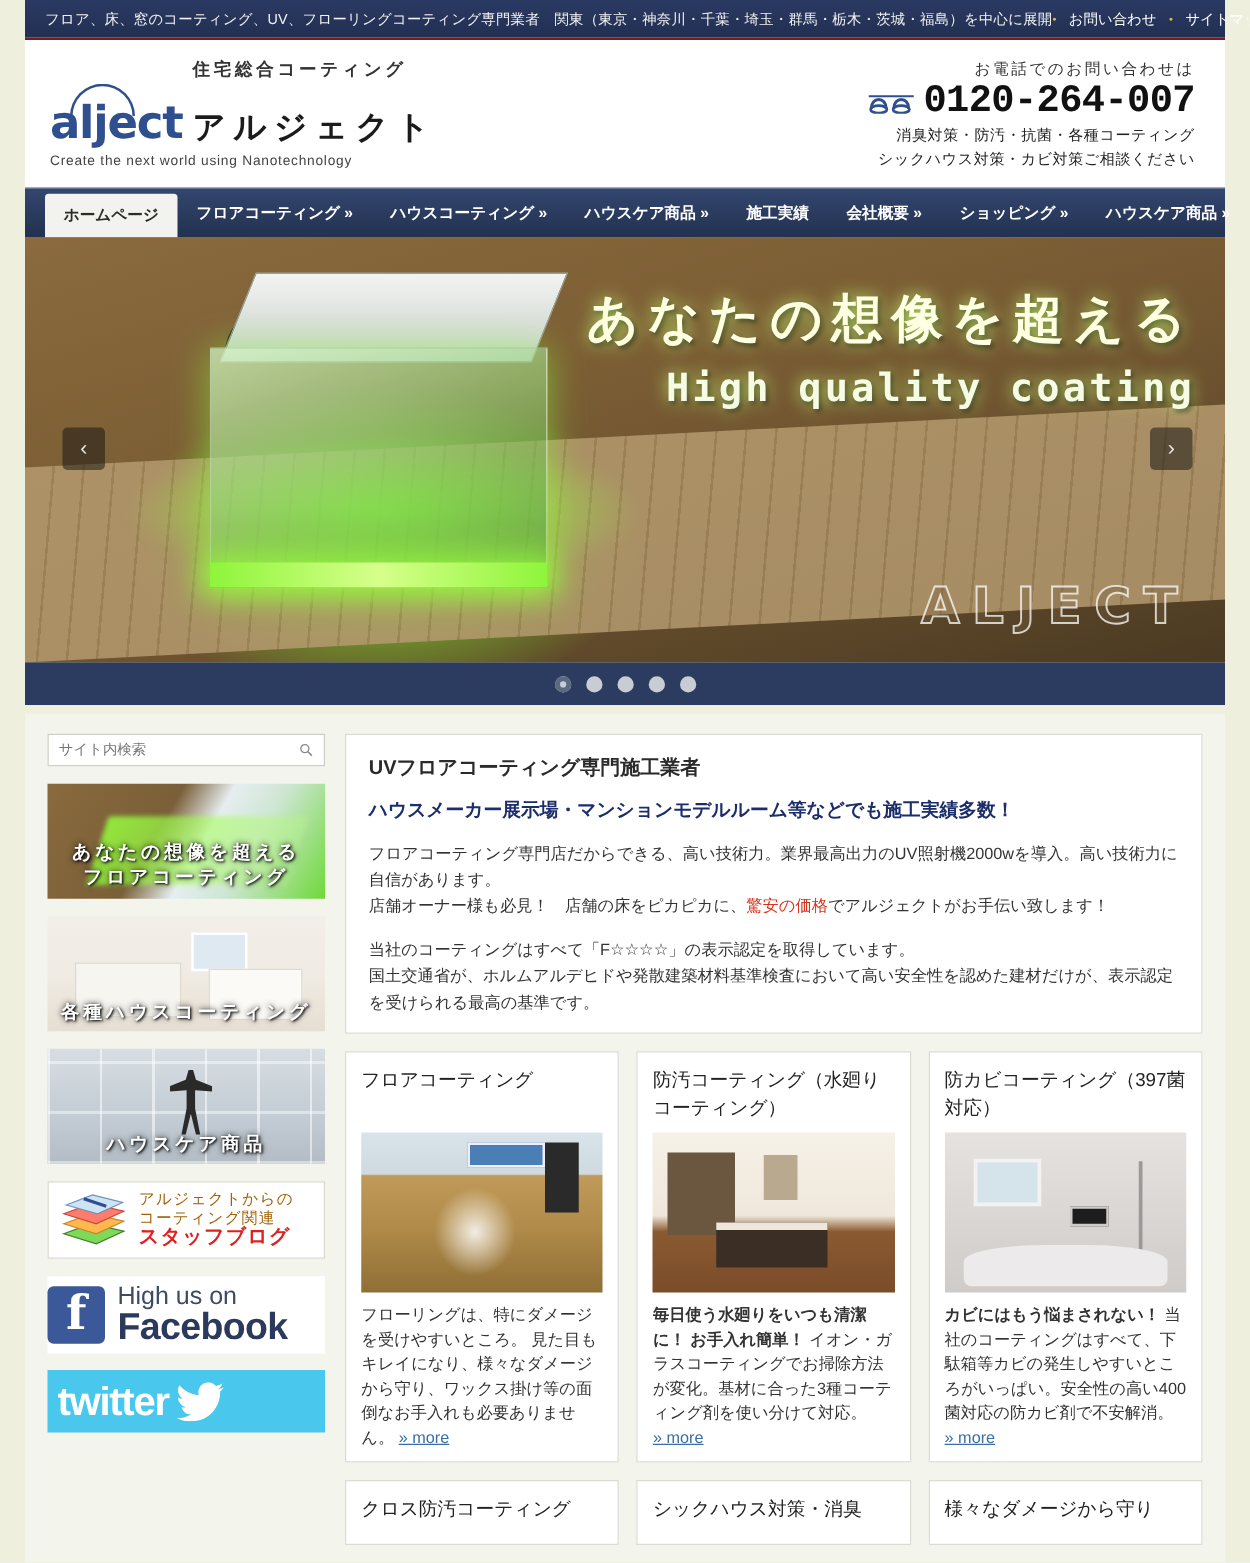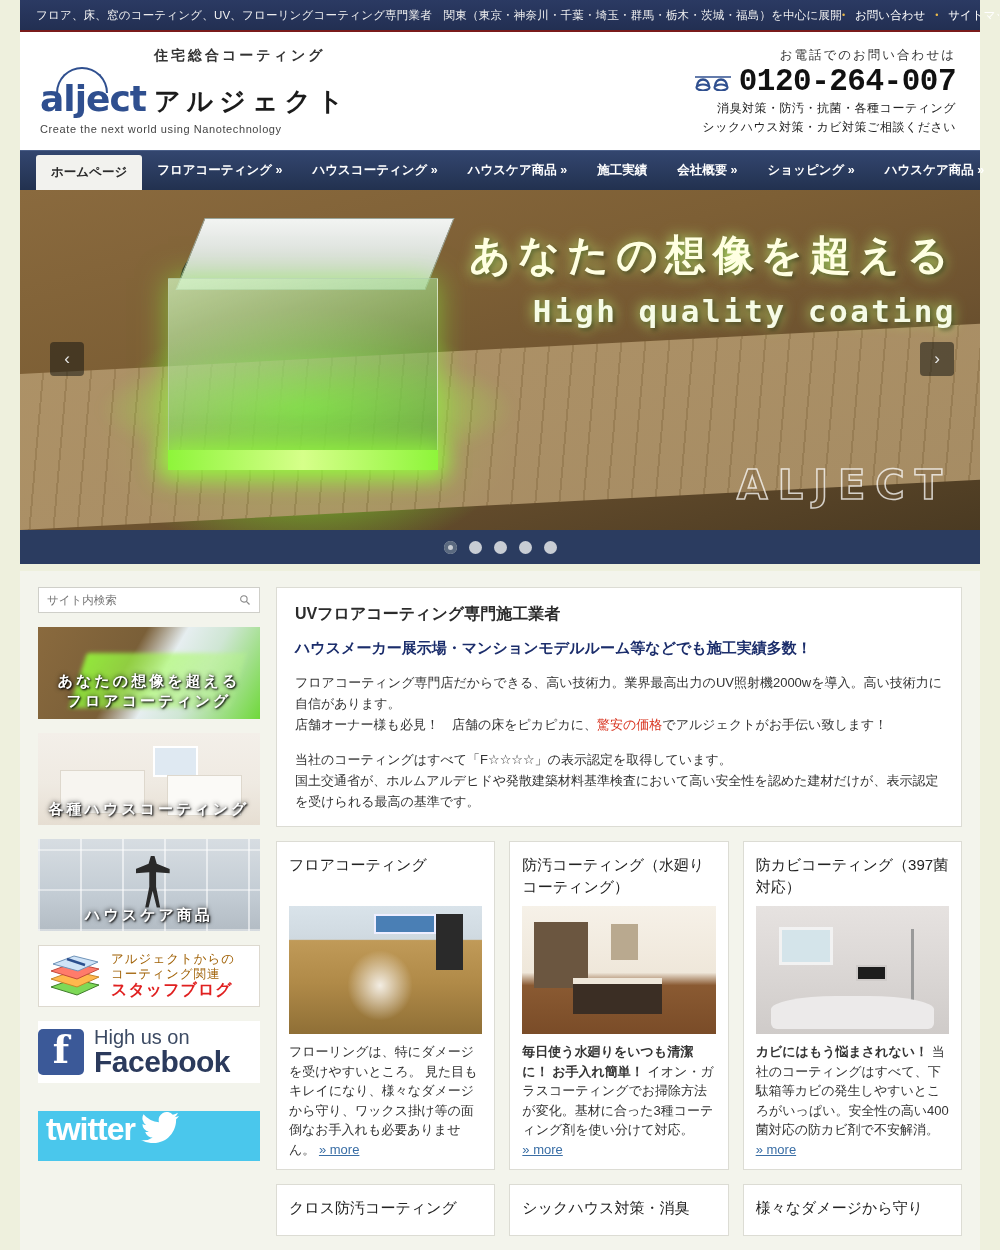--- a/index.html
+++ b/index.html
@@ -221,22 +221,22 @@
     display: flex; align-items: center; gap: 10px; cursor: pointer;
   }
   .fb-icon { width: 46px; height: 46px; flex: 0 0 46px; background: #3b5998; border-radius: 5px;
     color: #fff; font-size: 38px; font-weight: 700; font-family: "DejaVu Serif", serif;
     display: flex; align-items: center; justify-content: center; line-height: 1; padding-bottom: 4px; }
   .fb-text { display:flex; flex-direction: column; line-height: 1; }
   .fb-l1 { font-size: 20px; color: #3c4a63; }
   .fb-l2 { font-size: 30px; color: #2b3a5c; font-weight: 700; letter-spacing: -0.5px; }
 
   .tw-banner {
-    margin-top: 28px; height: 50px; background: #4ac7ec;
-    display: flex; align-items: flex-start; padding: 0 8px; gap: 6px; cursor: pointer;
+    margin-top: 13px; height: 50px; background: #4ac7ec;
+    display: flex; align-items: center; padding: 0 8px; gap: 6px; cursor: pointer;
     overflow: hidden;
   }
   .tw-text { font-size: 32px; color: #ffffff; font-weight: 700; letter-spacing: -1px; }
   .tw-bird { width: 40px; height: 32px; flex: 0 0 40px; }
 
   
   .intro-panel {
     background: #fff; border: 1px solid #dcdcd4; padding: 16px 18px 14px 18px;
   }
   .intro-h1 { font-size: 16px; color: #2b2b2b; font-weight: 700; }

